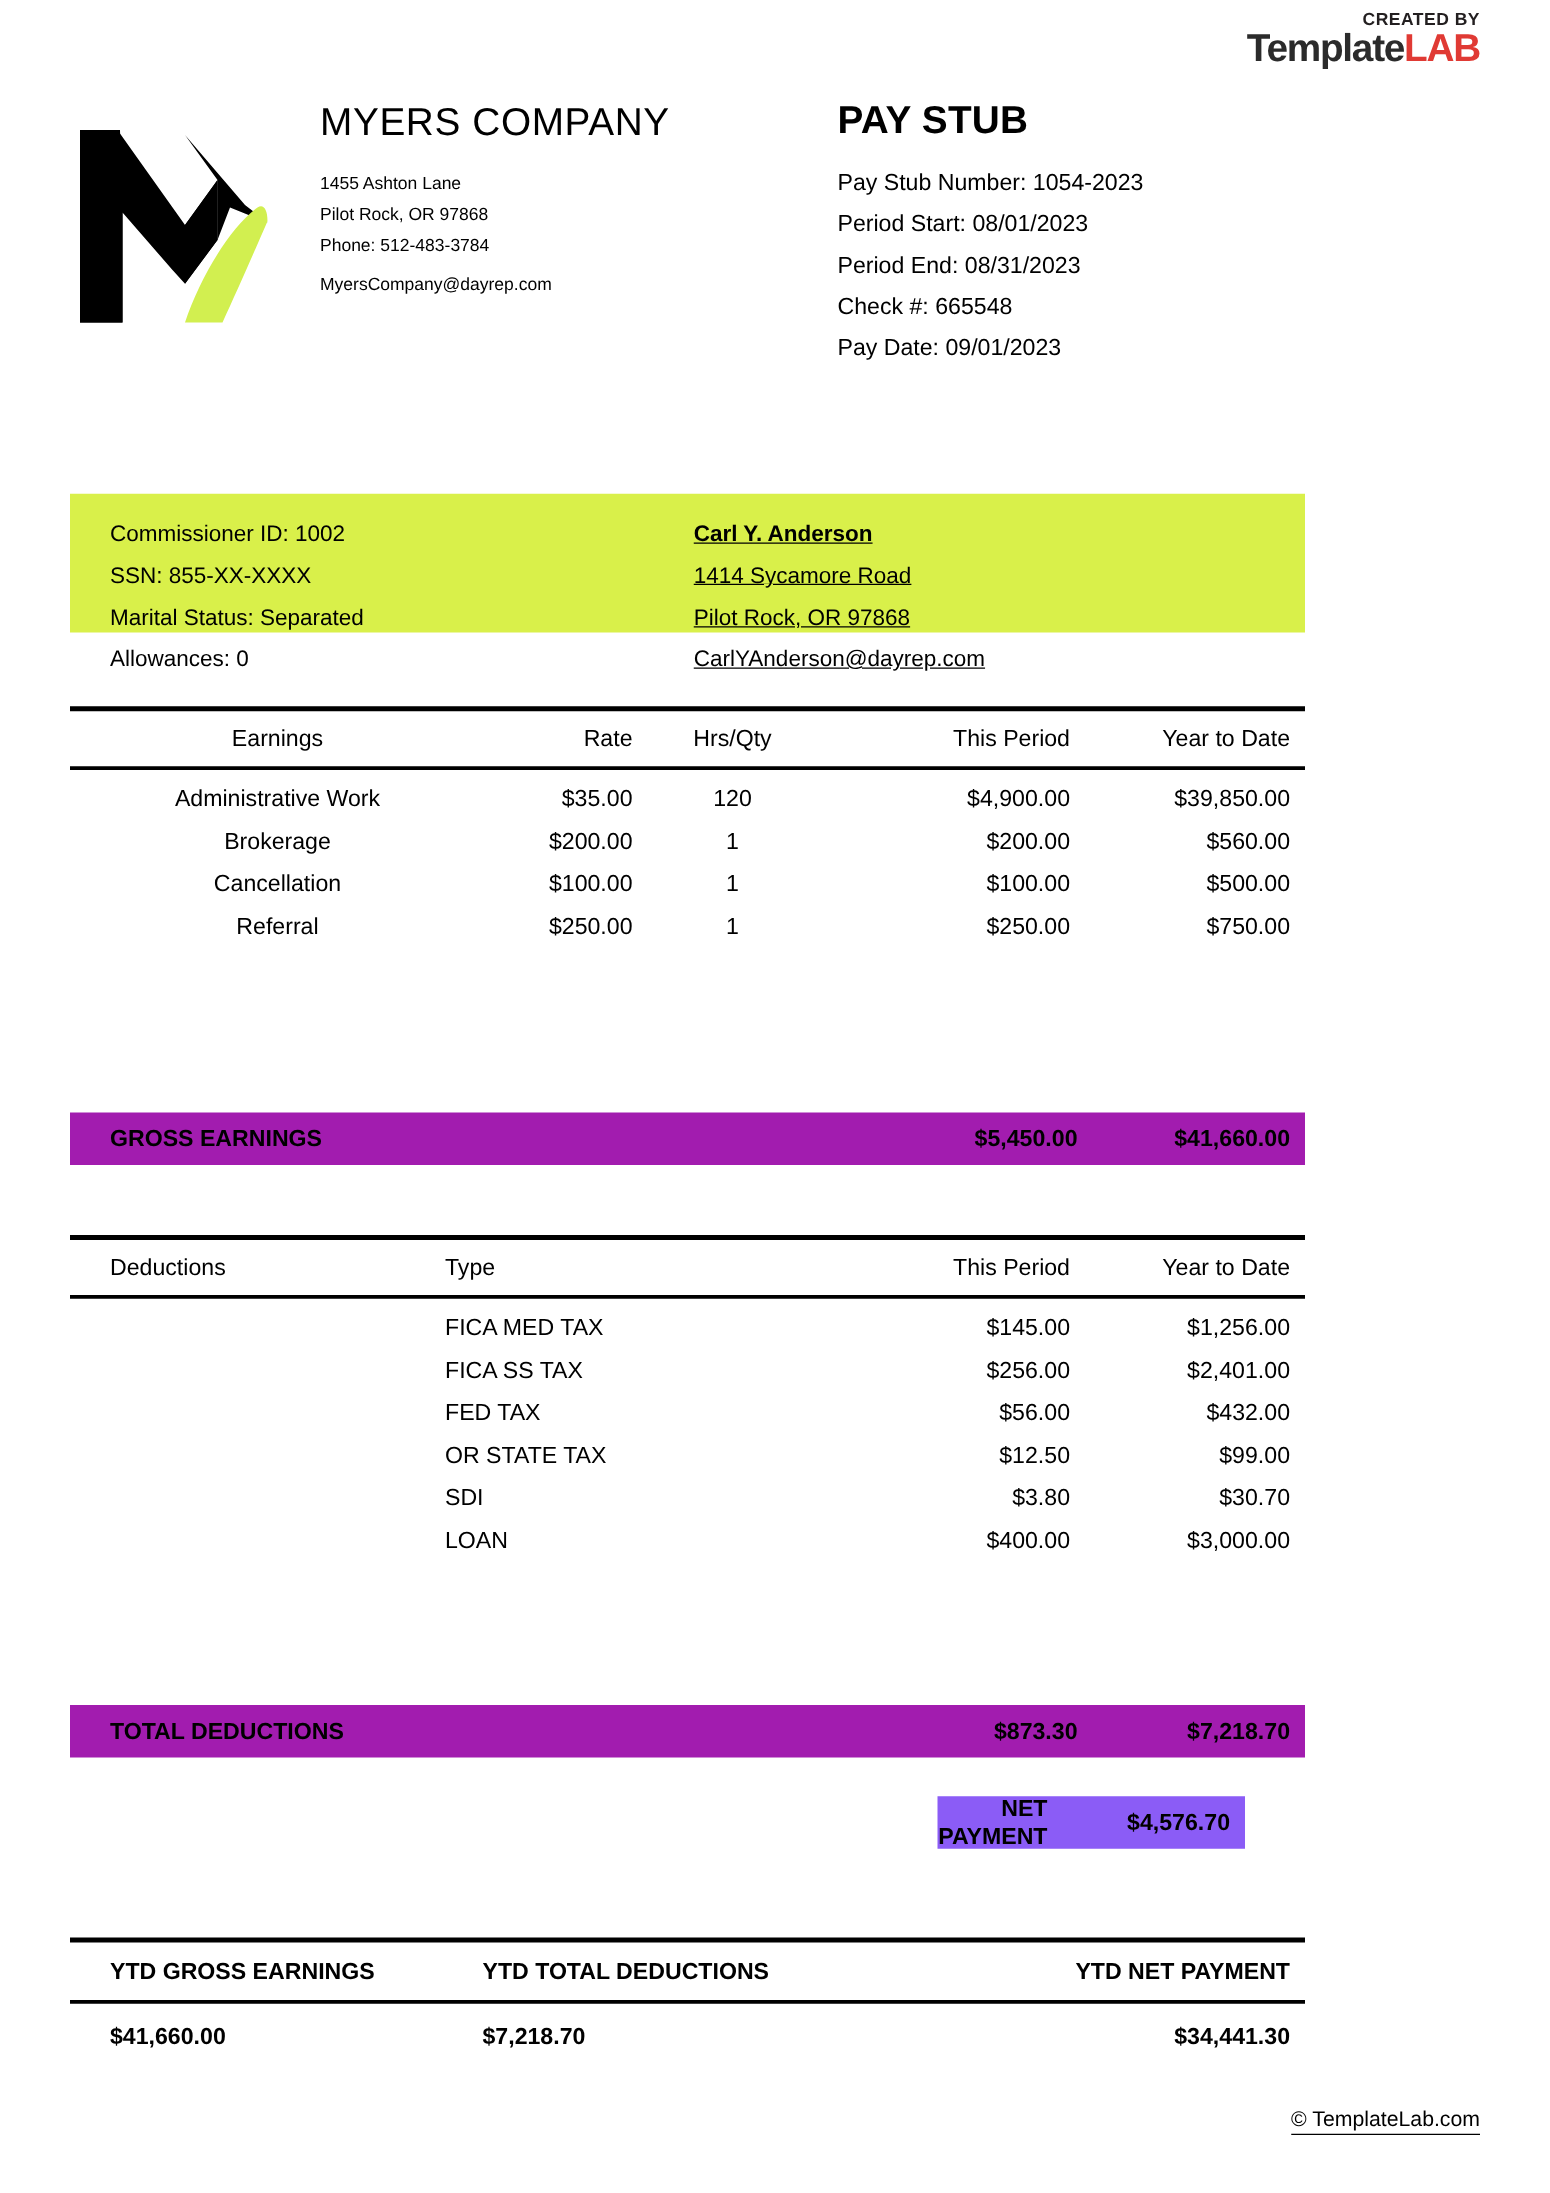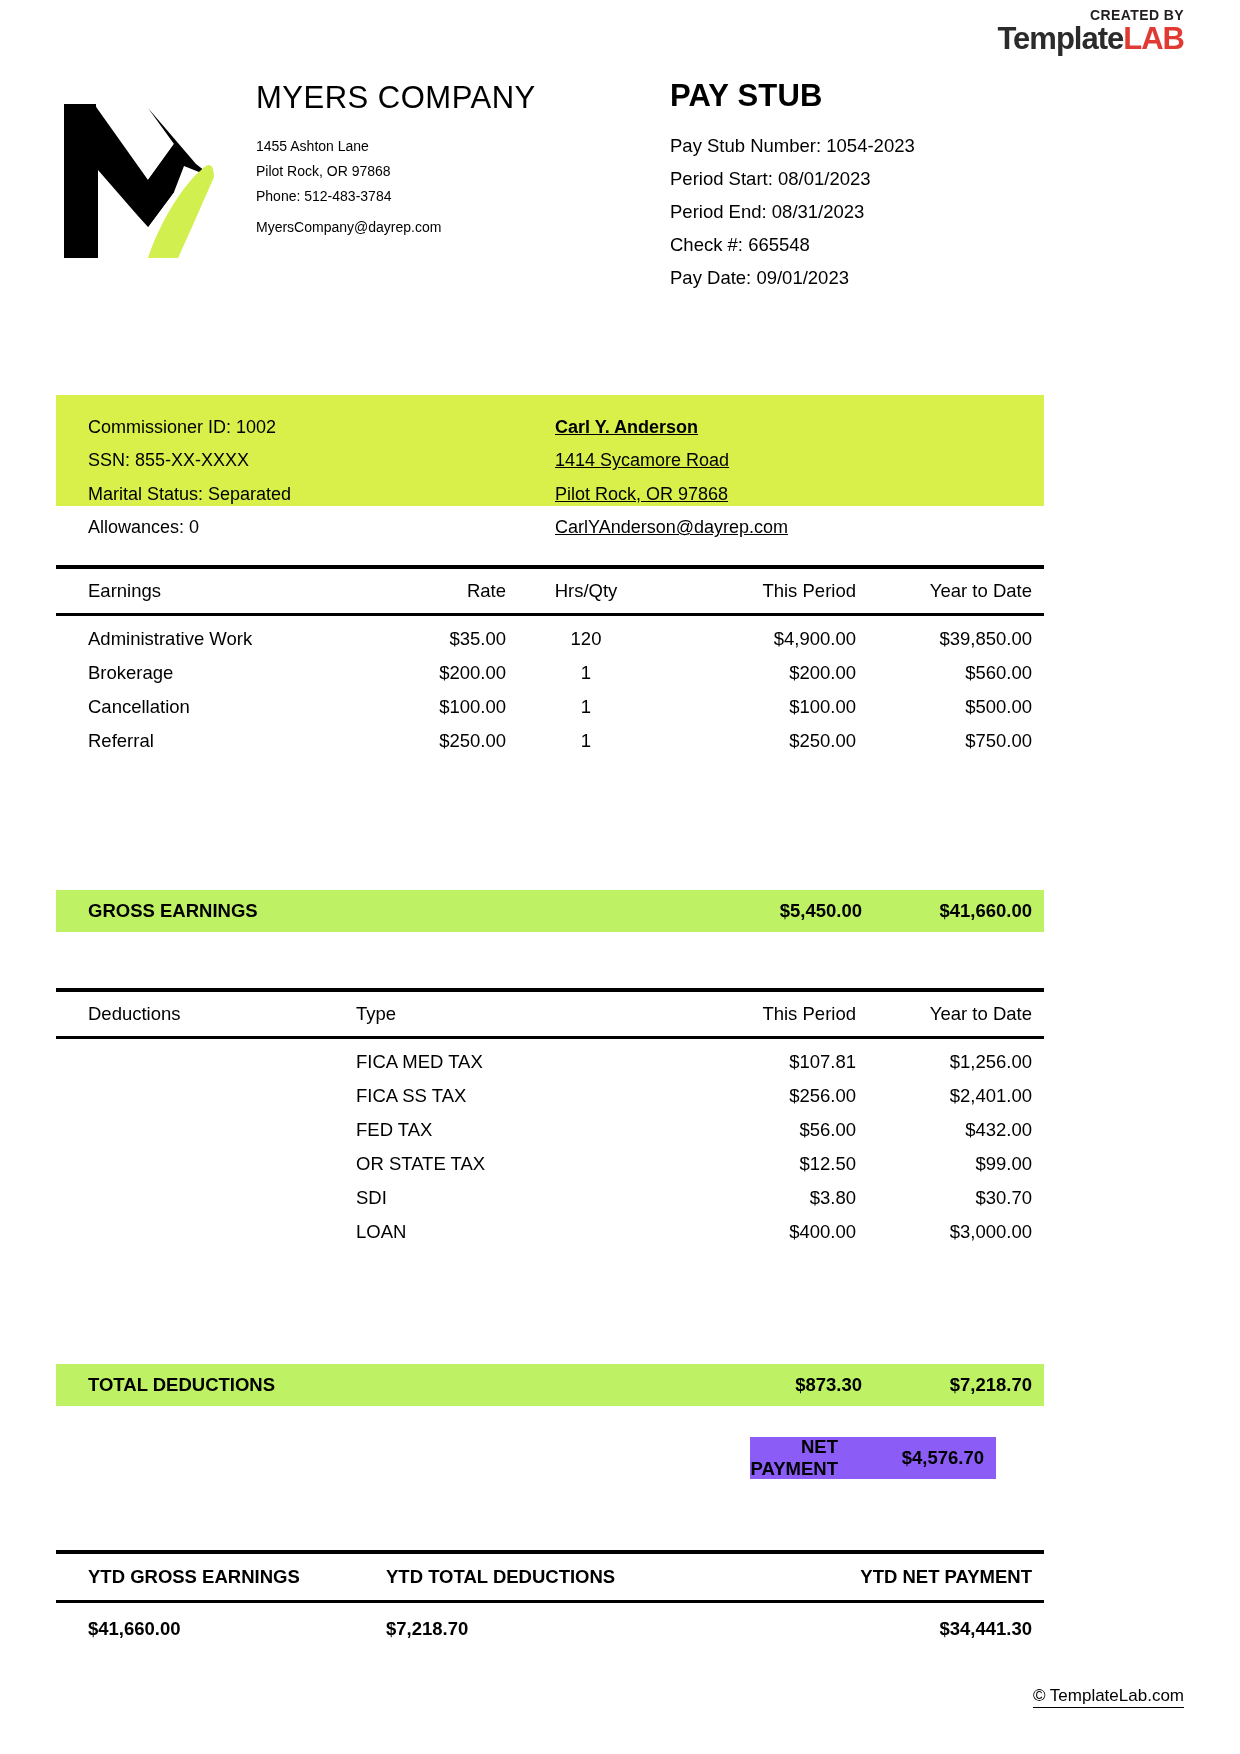--- a/index.html
+++ b/index.html
@@ -84,35 +84,35 @@
   
   .tbl { position: absolute; left: 56px; width: 988px; }
   .rule-thick { height: 4px; background: #000; }
   .rule-thin  { height: 3px; background: #000; }
 
   .row { display: flex; align-items: center; }
   .hdr-row { height: 44px; font-size: 18.5px; }
   .data-row { height: 34px; font-size: 18.5px; }
   .data-row.first { padding-top: 6px; height: 40px; }
 
-  .c-name   { flex: 0 0 300px; padding-left: 32px; text-align: left; }
+  .c-name   { flex: 0 0 300px; padding-left: 32px; text-align: center; }
   .c-rate   { flex: 0 0 150px; text-align: right; }
   .c-hrs    { flex: 0 0 160px; text-align: center; }
   .c-period { flex: 0 0 190px; text-align: right; }
   .c-ytd    { flex: 1 1 auto;  text-align: right; padding-right: 12px; }
 
   
   .d-name   { flex: 0 0 300px; padding-left: 32px; }
   .d-type   { flex: 0 0 310px; padding-left: 0; }
   .d-period { flex: 0 0 190px; text-align: right; }
   .d-ytd    { flex: 1 1 auto;  text-align: right; padding-right: 12px; }
 
   
   .bar {
-    background: #bef264;
+    background: #a21caf;
     display: flex;
     align-items: center;
     height: 42px;
     font-weight: bold;
     font-size: 18.5px;
   }
   .bar .b-label   { flex: 0 0 460px; padding-left: 32px; }
   .bar .b-spacer  { flex: 1 1 auto; }
   .bar .b-period  { flex: 0 0 190px; text-align: right; }
   .bar .b-ytd     { flex: 0 0 182px; text-align: right; padding-right: 12px; }
@@ -266,21 +266,21 @@
       <div class="d-name">Deductions</div>
       <div class="d-type">Type</div>
       <div class="d-period">This Period</div>
       <div class="d-ytd">Year to Date</div>
     </div>
     <div class="rule-thin"></div>
 
     <div class="row data-row first">
       <div class="d-name"></div>
       <div class="d-type">FICA MED TAX</div>
-      <div class="d-period">$107.81</div>
+      <div class="d-period">$145.00</div>
       <div class="d-ytd">$1,256.00</div>
     </div>
     <div class="row data-row">
       <div class="d-name"></div>
       <div class="d-type">FICA SS TAX</div>
       <div class="d-period">$256.00</div>
       <div class="d-ytd">$2,401.00</div>
     </div>
     <div class="row data-row">
       <div class="d-name"></div>

